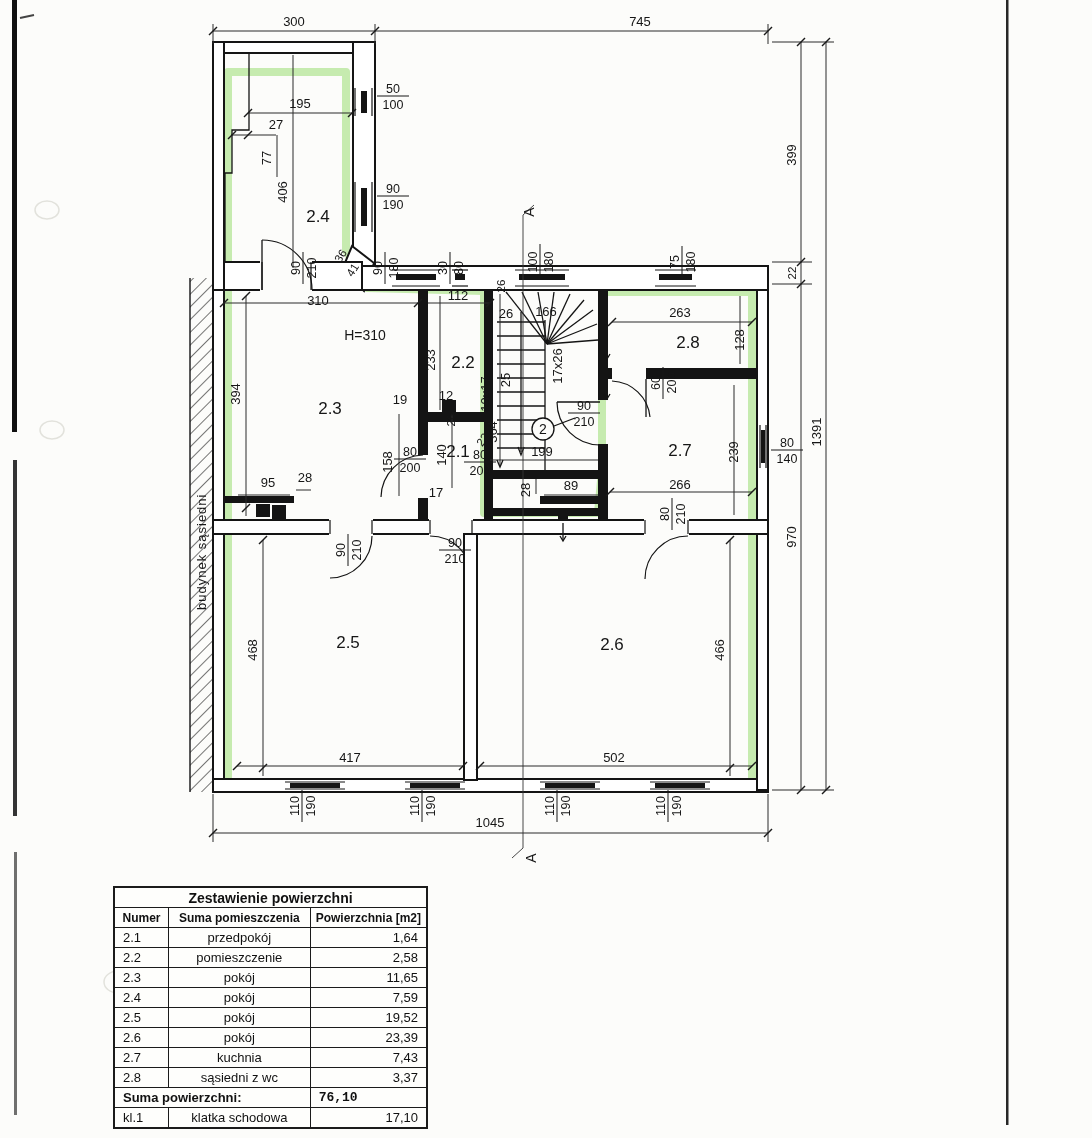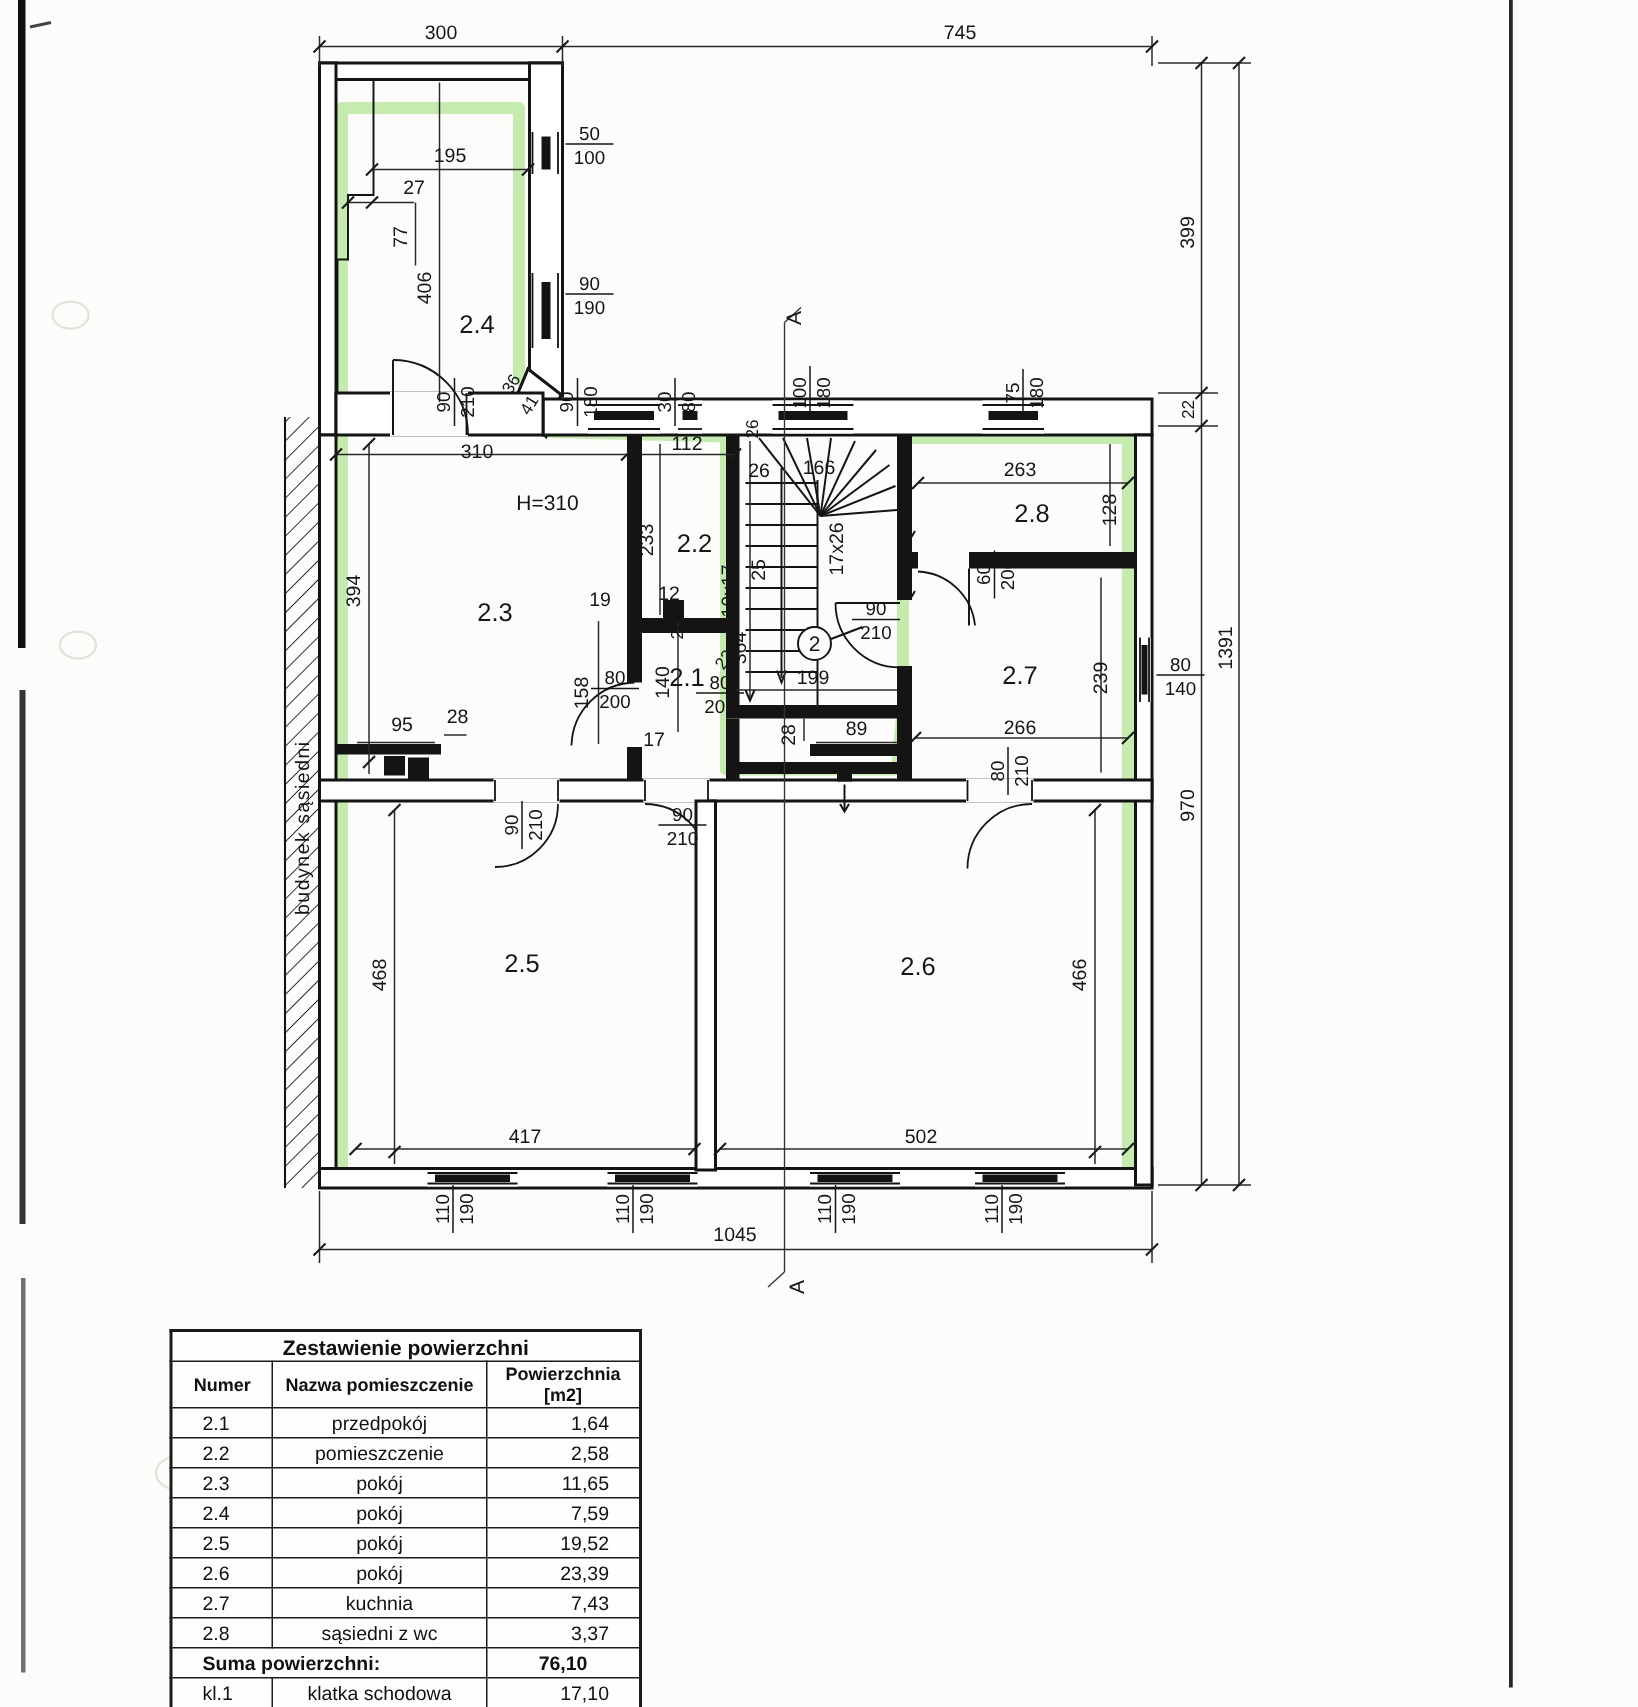--- a/index.html
+++ b/index.html
@@ -19,28 +19,28 @@
   .tk{stroke:#1a1a1a;stroke-width:1.4;}
   .sec{stroke:#333;stroke-width:0.9;}
   .hl{stroke:#8fd964;stroke-width:8;opacity:0.5;fill:none;stroke-linejoin:round;stroke-linecap:round;}
   .arc{stroke:#141414;stroke-width:1.2;fill:none;}
   .frac line{stroke:#161616;stroke-width:1;}
   .art{fill:#101010;}
   .ghost{fill:none;stroke:#e2e2dc;stroke-width:1.5;}
   
   #areas{position:absolute;left:113px;top:886px;width:315px;border:2px solid #1b1b1b;
          border-collapse:collapse;font-size:13px;color:#111;background:#fefefc;}
-  #areas td,#areas th{border:1px solid #1b1b1b;padding:1px 20px;height:17px;vertical-align:middle;}
+  #areas td,#areas th{border:1px solid #1b1b1b;padding:1px 8px;height:17px;vertical-align:middle;}
   #areas .ttl{font-weight:bold;text-align:center;font-size:14px;}
   #areas .hdr{font-weight:bold;text-align:center;font-size:12px;padding:1px 2px;}
   #areas .num{width:42px;text-align:left;}
   #areas .nm{width:142px;text-align:center;}
   #areas .ar{width:115px;text-align:right;}
   #areas .sumlab{font-weight:bold;text-align:left;}
-  #areas .sumval{font-weight:bold;text-align:center;}
+  #areas .sumval{font-weight:bold;font-family:Liberation Mono, monospace;}
 </style>
 </head>
 <body>
 
 <div id="page">
 <svg width="1092" height="1138" viewBox="0 0 1092 1138">
   <defs>
     <pattern id="hatch" width="9" height="9" patternUnits="userSpaceOnUse" patternTransform="rotate(45)">
       <line x1="0" y1="0" x2="0" y2="9" stroke="#2a2a2a" stroke-width="1.3"></line>
     </pattern>
@@ -482,21 +482,21 @@
 </svg>
 
 
 <table id="areas">
   <tbody>
         <tr>
     <td class="ttl" colspan="3">Zestawienie powierzchni</td>
   </tr>
   <tr>
     <th class="hdr">Numer</th>
-    <th class="hdr">Nazwa pomieszczenie</th>
+    <th class="hdr">Suma pomieszczenia</th>
     <th class="hdr">Powierzchnia [m2]</th>
   </tr>
   <tr>
     <td class="num">2.1</td>
     <td class="nm">przedpokój</td>
     <td class="ar">1,64</td>
   </tr>
   <tr>
     <td class="num">2.2</td>
     <td class="nm">pomieszczenie</td>

